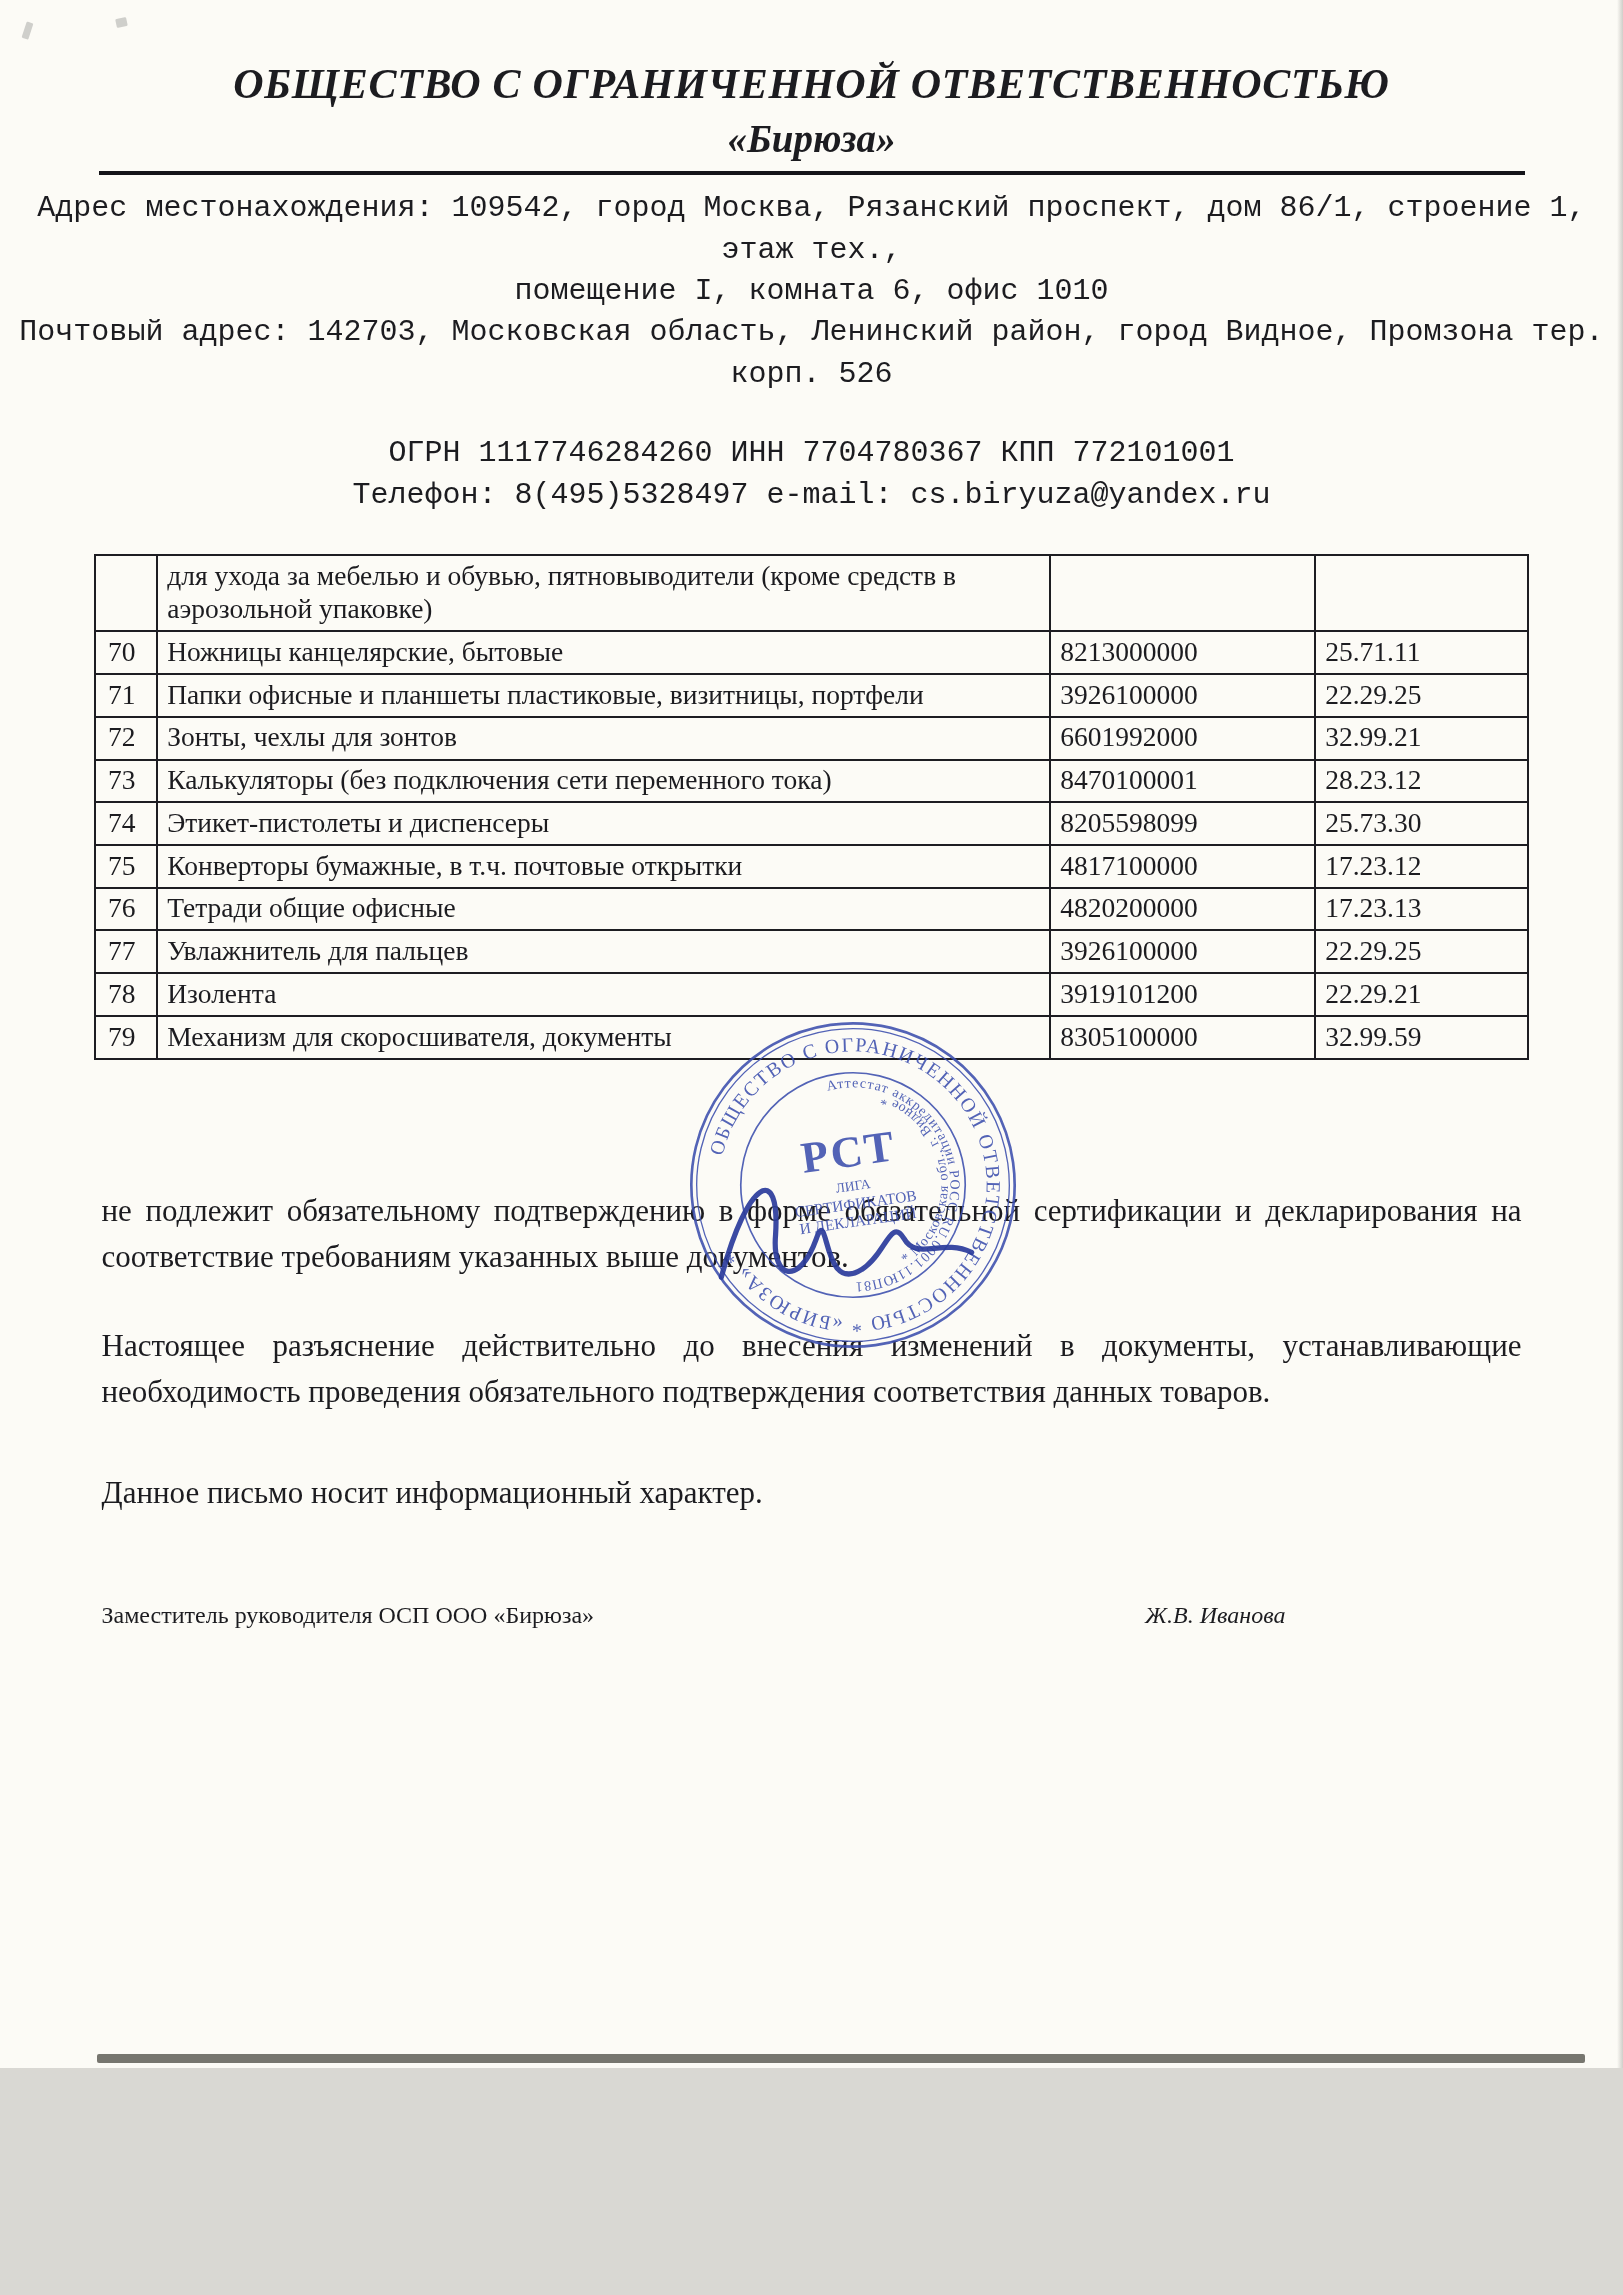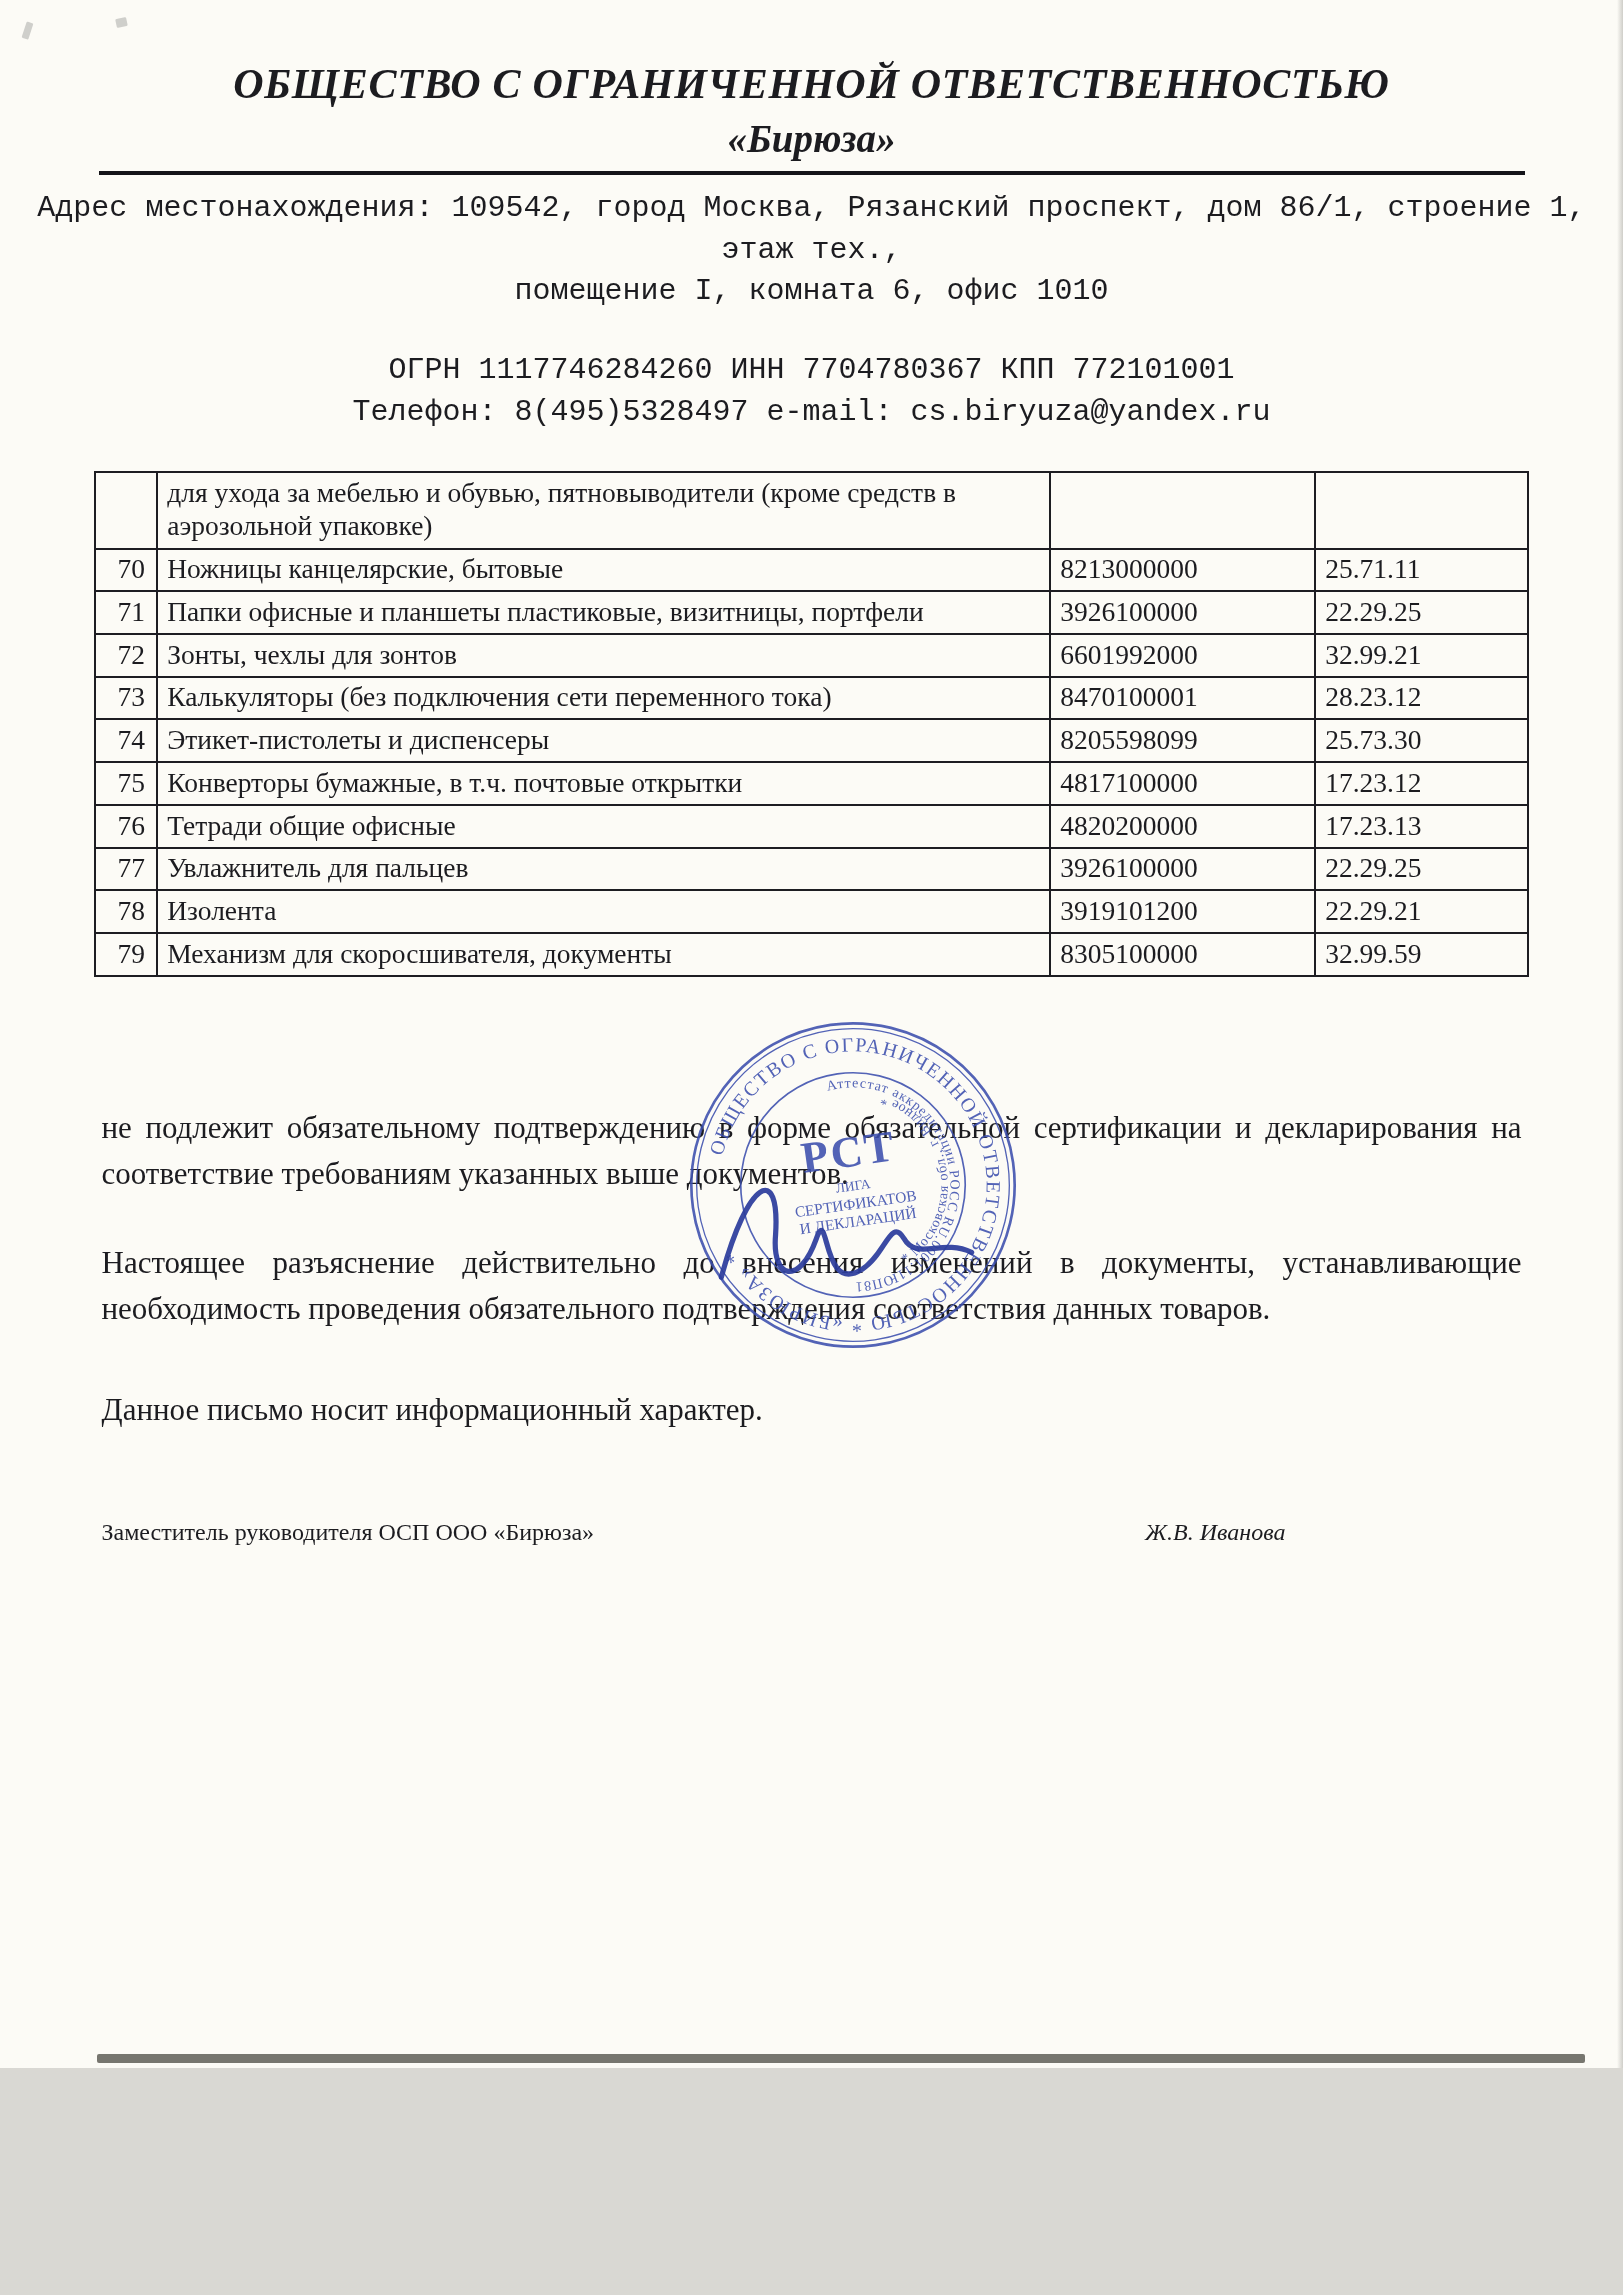--- a/index.html
+++ b/index.html
@@ -20,21 +20,21 @@
   
   .letterhead { padding-top:60px; text-align:center; }
   .org-type { font-size:42px; font-weight:bold; font-style:italic; letter-spacing:0.7px; }
   .org-name { font-size:39px; font-weight:bold; font-style:italic; margin-top:7.9px; }
   .header-rule { width:1426px; height:3.9px; background:#141419; margin:10.5px auto 13px; }
   .addr { font-size:30px; line-height:1.38;font-family:Liberation Mono, monospace; }
   .addr-gap { margin-top:38px; }
   
   .goods-table { border-collapse:collapse; margin:38px auto 0; width:1433px; font-size:27.5px; table-layout:fixed; }
   .goods-table td { border:2px solid #1d1d22; padding:2.6px 9.2px 4.6px; vertical-align:top; line-height:1.22; }
-  .goods-table td.c-num { text-align:right; padding-left:2.6px; padding-right:11px; }
+  .goods-table td.c-num { text-align:center; padding-left:2.6px; padding-right:11px; }
   
   .bodytext { width:1420px; margin:128px auto 0; font-size:31px; line-height:1.5; }
   .bodytext p { text-align:justify; }
   .bodytext p + p { margin-top:42px; }
   .bodytext p.short { text-align:left; margin-top:54px; }
   
   .signature-row { display:flex; justify-content:space-between; align-items:flex-start;
     width:1420px; margin:86px auto 0; font-size:24px; }
   .signature-row .name { margin-right:236px; white-space:nowrap;font-style:italic; }
   
@@ -56,20 +56,21 @@
 
   <div class="artifact a1"></div>
   <div class="artifact a2"></div>
 
   <header class="letterhead">
     <div class="org-type">ОБЩЕСТВО С ОГРАНИЧЕННОЙ ОТВЕТСТВЕННОСТЬЮ</div>
     <div class="org-name">«Бирюза»</div>
     <div class="header-rule"></div>
     <div class="addr">Адрес местонахождения: 109542, город Москва, Рязанский проспект, дом 86/1, строение 1, этаж тех.,</div>
     <div class="addr">помещение I, комната 6, офис 1010</div>
+    <div class="addr">Почтовый адрес: 142703, Московская область, Ленинский район, город Видное, Промзона тер. корп. 526</div>
     <div class="addr addr-gap">ОГРН 1117746284260 ИНН 7704780367 КПП 772101001</div>
     <div class="addr">Телефон: 8(495)5328497 e-mail: cs.biryuza@yandex.ru</div>
   </header>
 
   <table class="goods-table">
     <colgroup>
       <col style="width:62px">
         <col style="width:893px">
         <col style="width:265px">
         <col style="width:213px">

